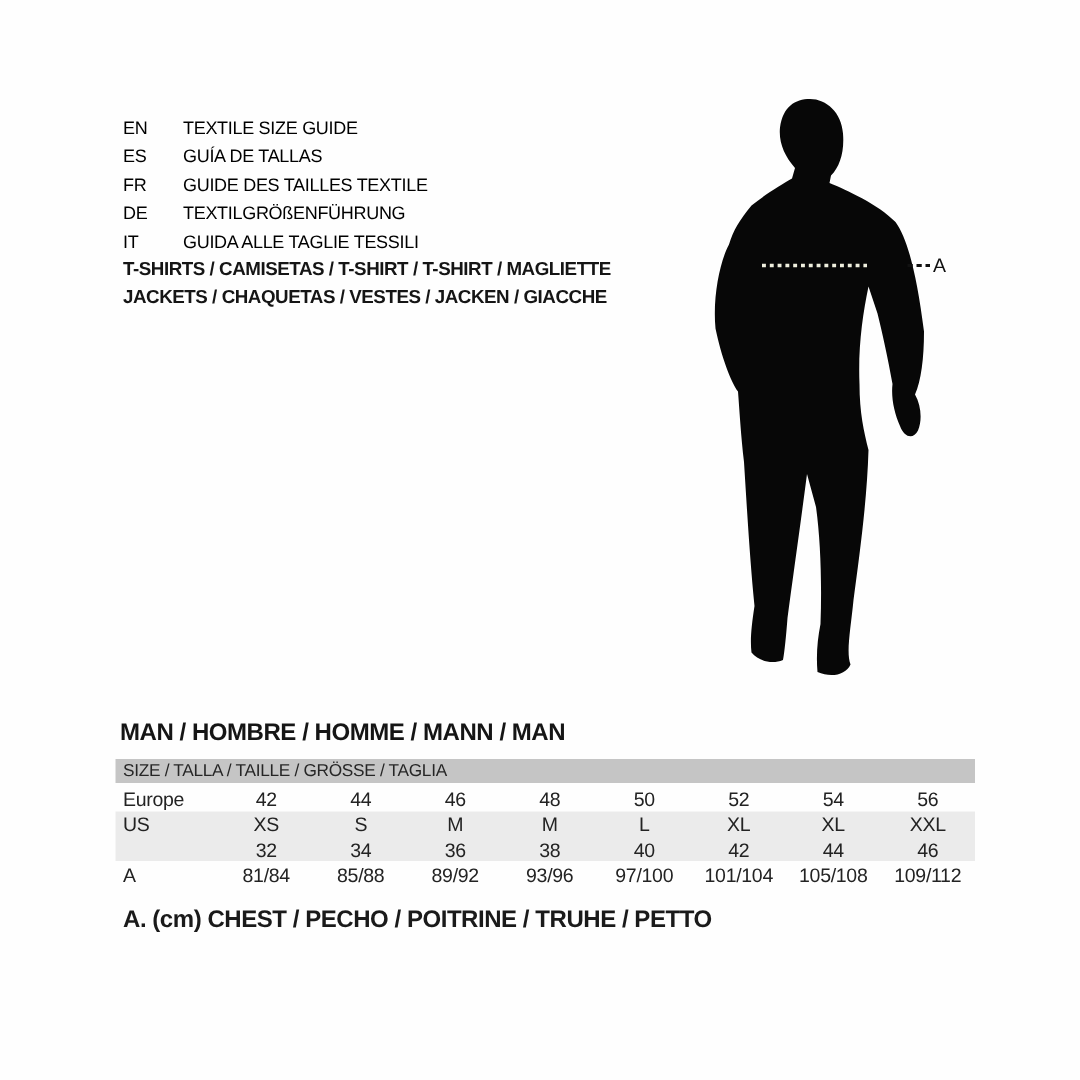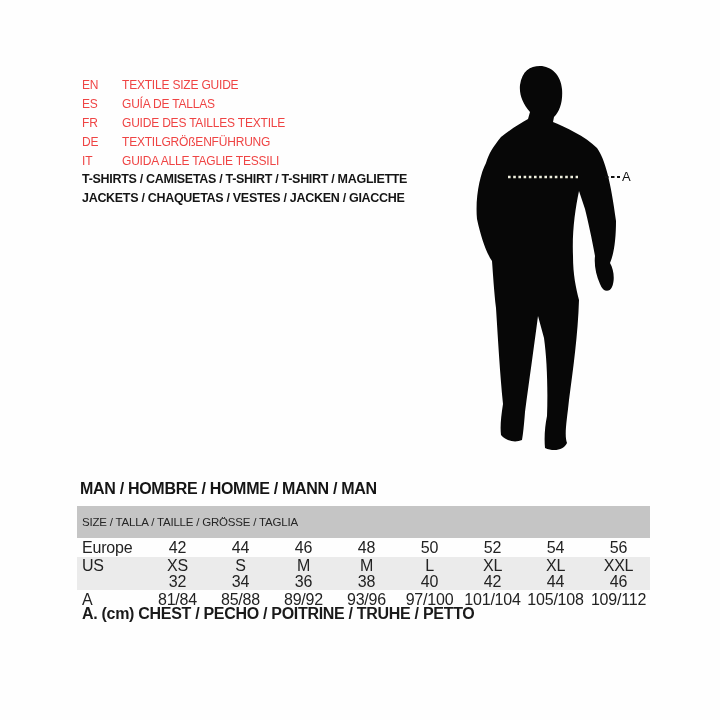--- a/index.html
+++ b/index.html
@@ -6,42 +6,42 @@
   html,body { background:#ffffff; }
   .canvas {
     position:relative; width:720px; height:720px;
     background:#fefefe; overflow:hidden;
     font-family:"Liberation Sans", sans-serif;
     color:#1c1c1c;
   }
 
   
   .lang-block { position:absolute; left:82px; top:75px; }
-  .lang-row { display:flex; height:19px; align-items:center; font-size:12px; letter-spacing:-0.2px; color:#ef4444; }
+  .lang-row { display:flex; height:19px; align-items:center; font-size:12px; letter-spacing:-0.2px; color:#000000; }
   .lang-code { width:40px; }
 
   
   .cat-block { position:absolute; left:82px; top:170px; }
   .cat-line { font-size:12.5px; font-weight:bold; letter-spacing:-0.3px; line-height:19px; color:#151515; white-space:nowrap; }
 
   
   .figure-wrap { position:absolute; left:468px; top:60px; width:170px; height:400px; }
   .measure-a-label { position:absolute; left:622px; top:169px; font-size:13px; color:#111; }
 
   
   .section-title { position:absolute; left:80px; top:480px; font-size:16px; font-weight:bold; letter-spacing:-0.3px; color:#151515; white-space:nowrap; }
 
   
   .size-table { position:absolute; left:77px; top:506px; width:573px; }
   .st-header {
-    height:32px; background:#c5c5c5; display:flex; align-items:center;
+    height:16px; background:#c5c5c5; display:flex; align-items:center;
     padding-left:5px; font-size:11.5px; letter-spacing:-0.2px; color:#262626;
     margin-bottom:1px;
   }
-  .st-row { display:flex; align-items:center; font-size:16px; color:#232323; }
+  .st-row { display:flex; align-items:center; font-size:13px; color:#232323; }
   .st-row.shaded { background:#ebebeb; }
   .st-row .cell { width:63px; text-align:center; letter-spacing:-0.2px; }
   .st-row .cell.label { width:69px; text-align:left; padding-left:5px; }
   .row-h18 { height:18px; }
   .row-h17 { height:17px; }
   .row-h16 { height:16px; }
   .row-h19 { height:19px; }
 
   
   .footnote { position:absolute; left:82px; top:605px; font-size:16px; font-weight:bold; letter-spacing:-0.3px; color:#1a1a1a; white-space:nowrap; }

